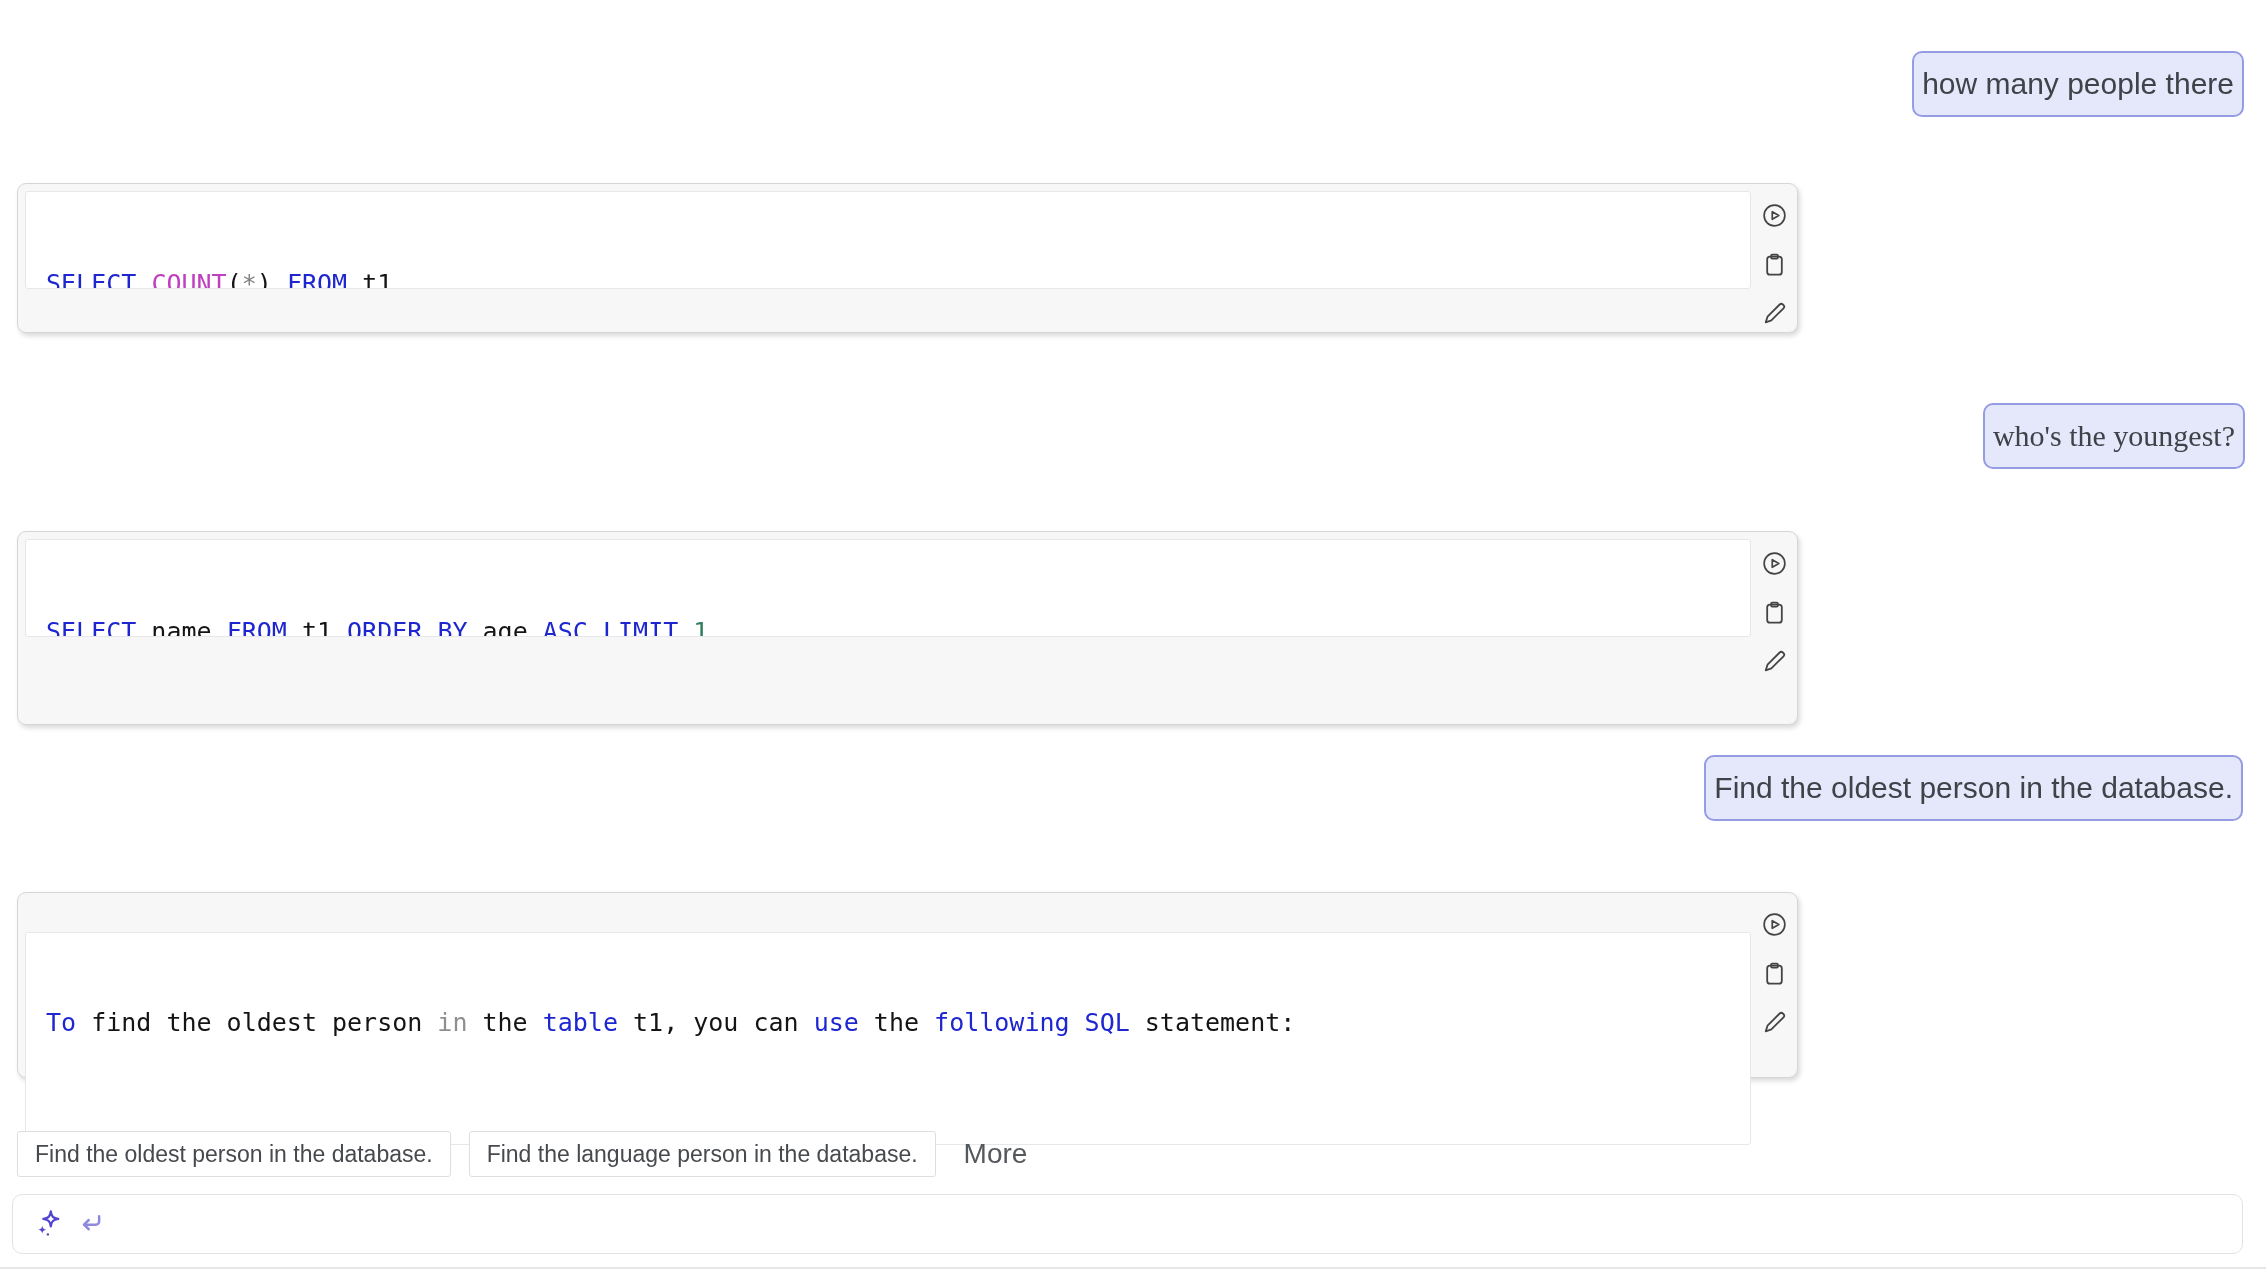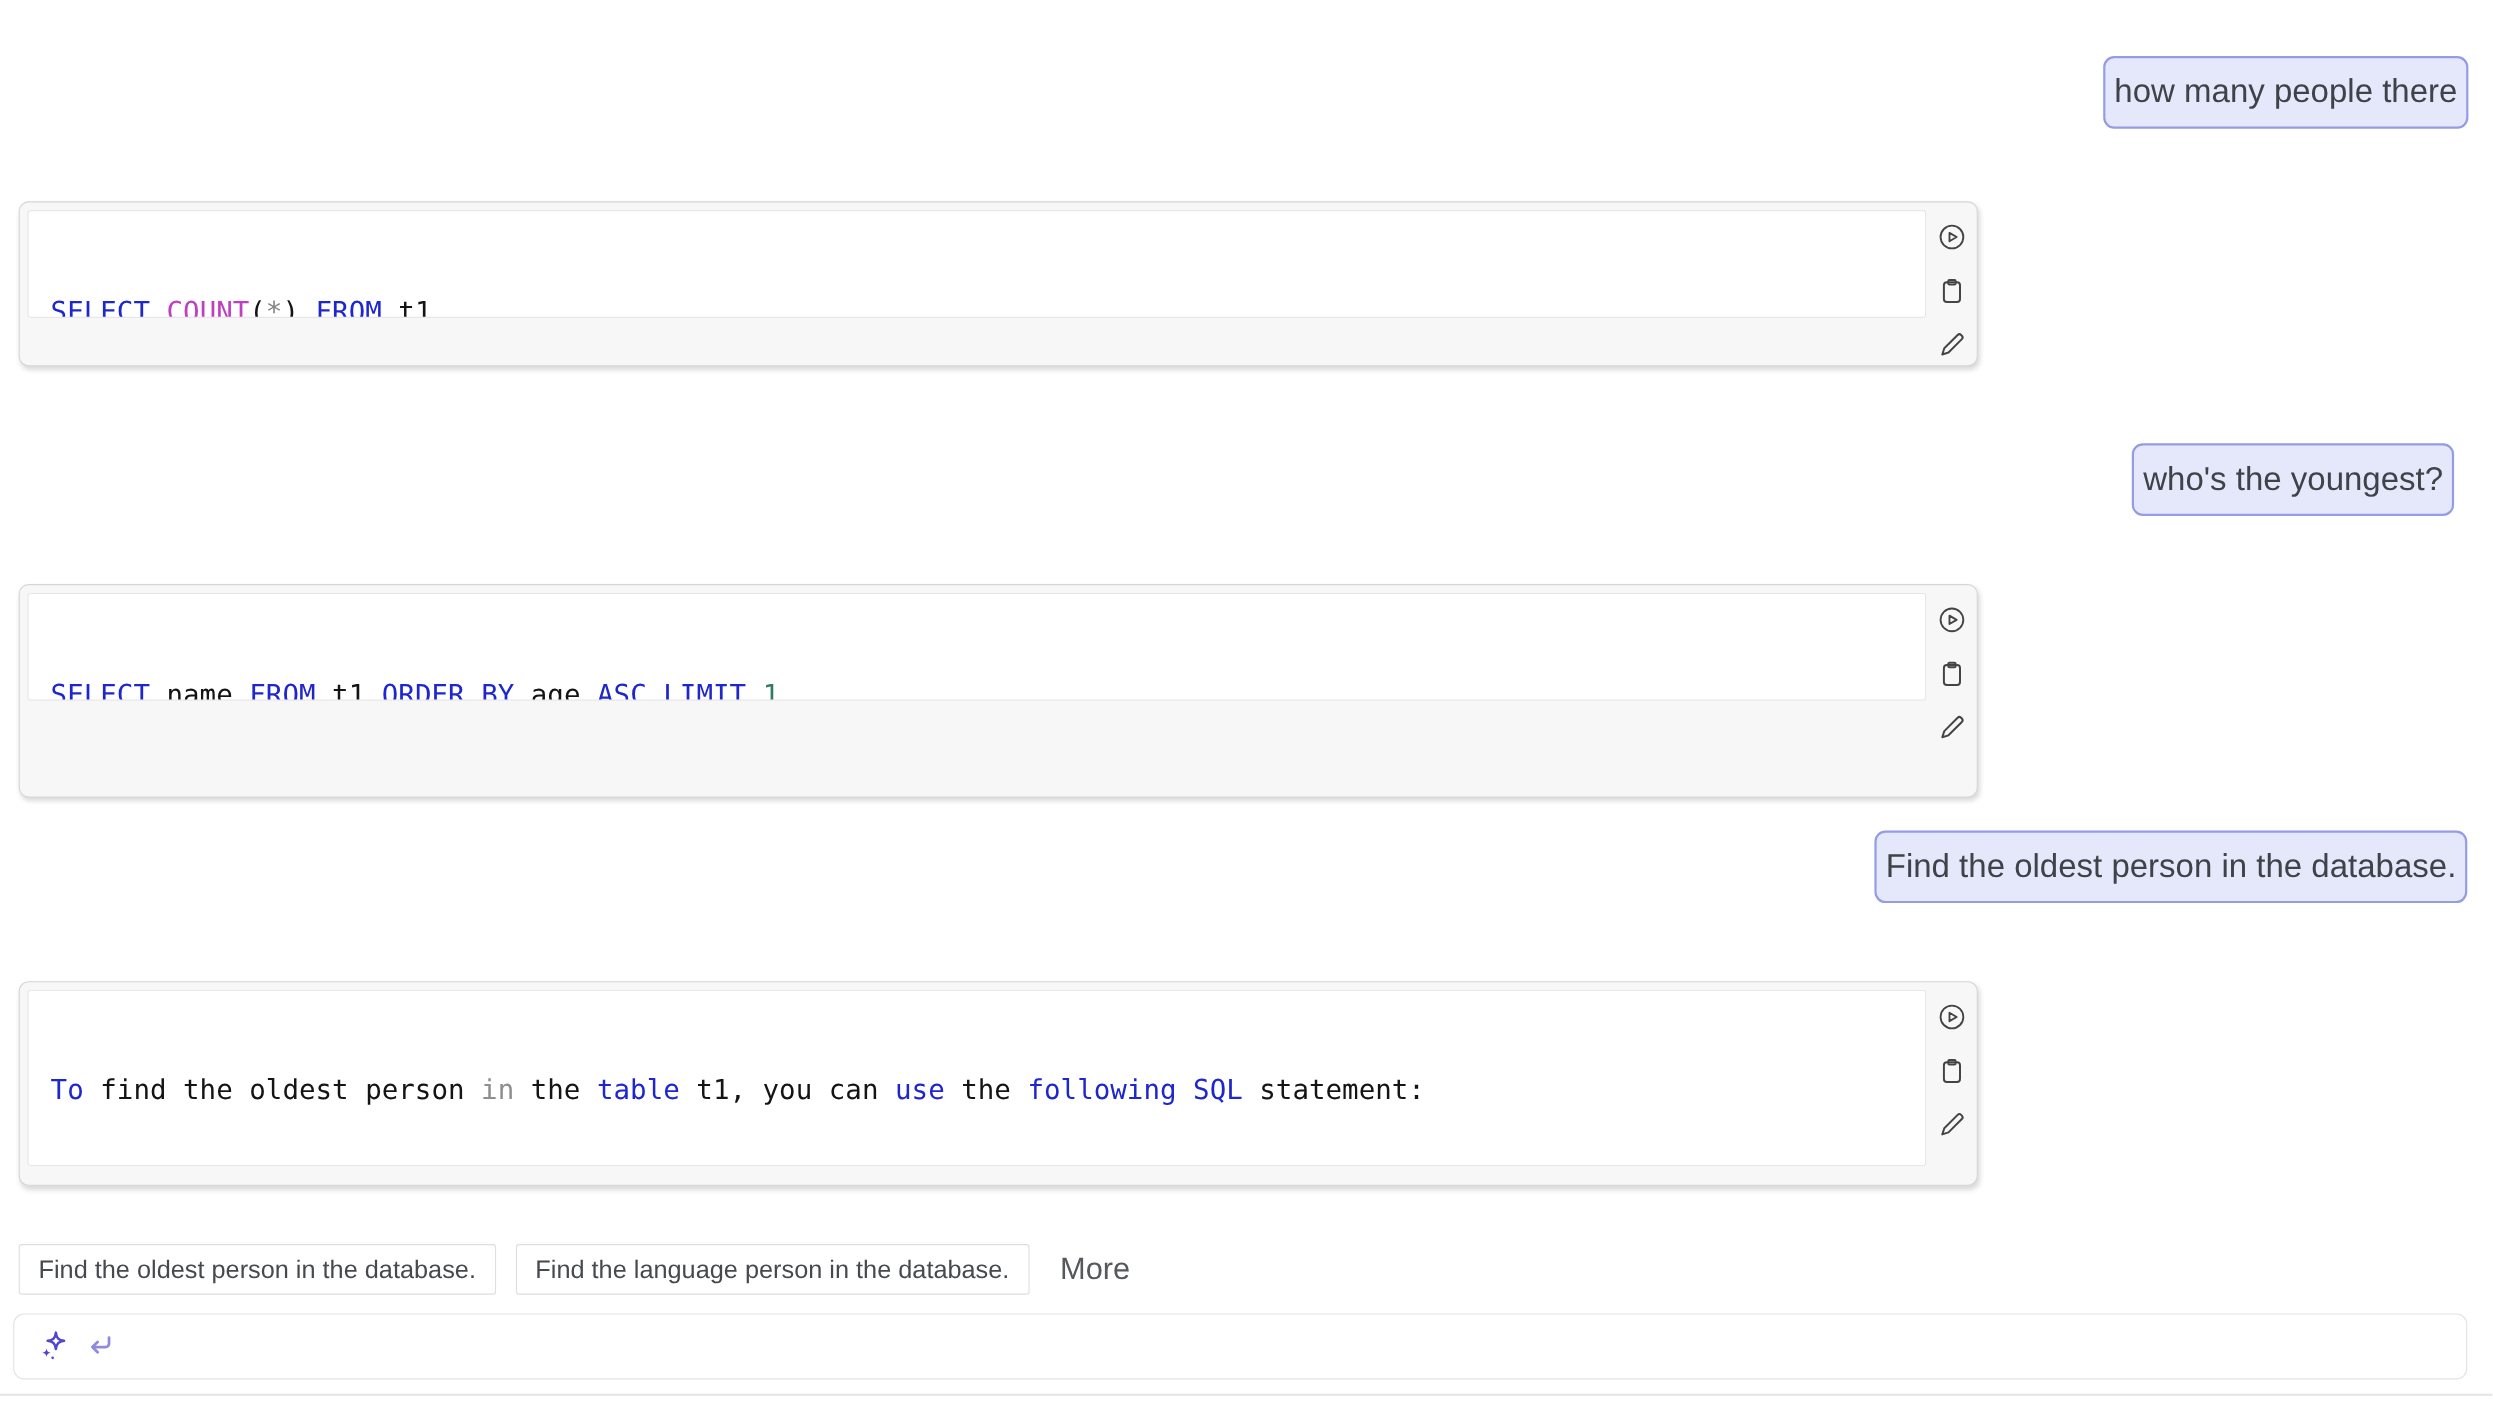--- a/index.html
+++ b/index.html
@@ -14,21 +14,21 @@
     border:2px solid var(--bubble_border);
     border-radius:10px;
     color:#3d4348;
     font-size:30px;
     line-height:62px;
     height:62px;
     padding:0 8px;
     white-space:nowrap;
   }
   .bubble1{top:51px;right:22px;}
-  .bubble2{top:403px;right:35px;}
+  .bubble2{top:403px;right:21px;font-family:Liberation Serif, serif;}
   .bubble3{top:755px;right:23px;}
   
   .card{
     position:absolute;left:17px;width:1781px;
     background:#f7f7f8;
     border:1px solid #d6d6d8;
     border-radius:9px;
     box-shadow:2px 3px 5px rgba(0,0,0,0.15);
     box-sizing:border-box;
   }
@@ -43,21 +43,21 @@
     overflow:hidden;
     font-family:"DejaVu Sans Mono", monospace;
     font-size:25px;
     white-space:pre;
     padding:10px 16px 0 20px;
     box-sizing:border-box;
     cursor:text;
   }
   .card1 .editor,.card2 .editor{height:98px;}
   .card1 .code-line,.card2 .code-line{line-height:48px;}
-  .card3 .editor{height:160px;padding-top:4px;}
+  .card3 .editor{height:213px;padding-top:4px;margin-top:32px;}
   .card3 .code-line{line-height:56px;}
   .tok-kw{color:var(--kw);}
   .tok-fn{color:var(--fn);}
   .tok-num{color:var(--num);}
   .tok-gray{color:var(--gray);}
   .tok-op{color:var(--op);}
   .tok-plain{color:var(--plain);}
   .icon-col{
     position:absolute;top:19px;right:5px;width:36px;
     display:flex;flex-direction:column;align-items:center;gap:21px;

